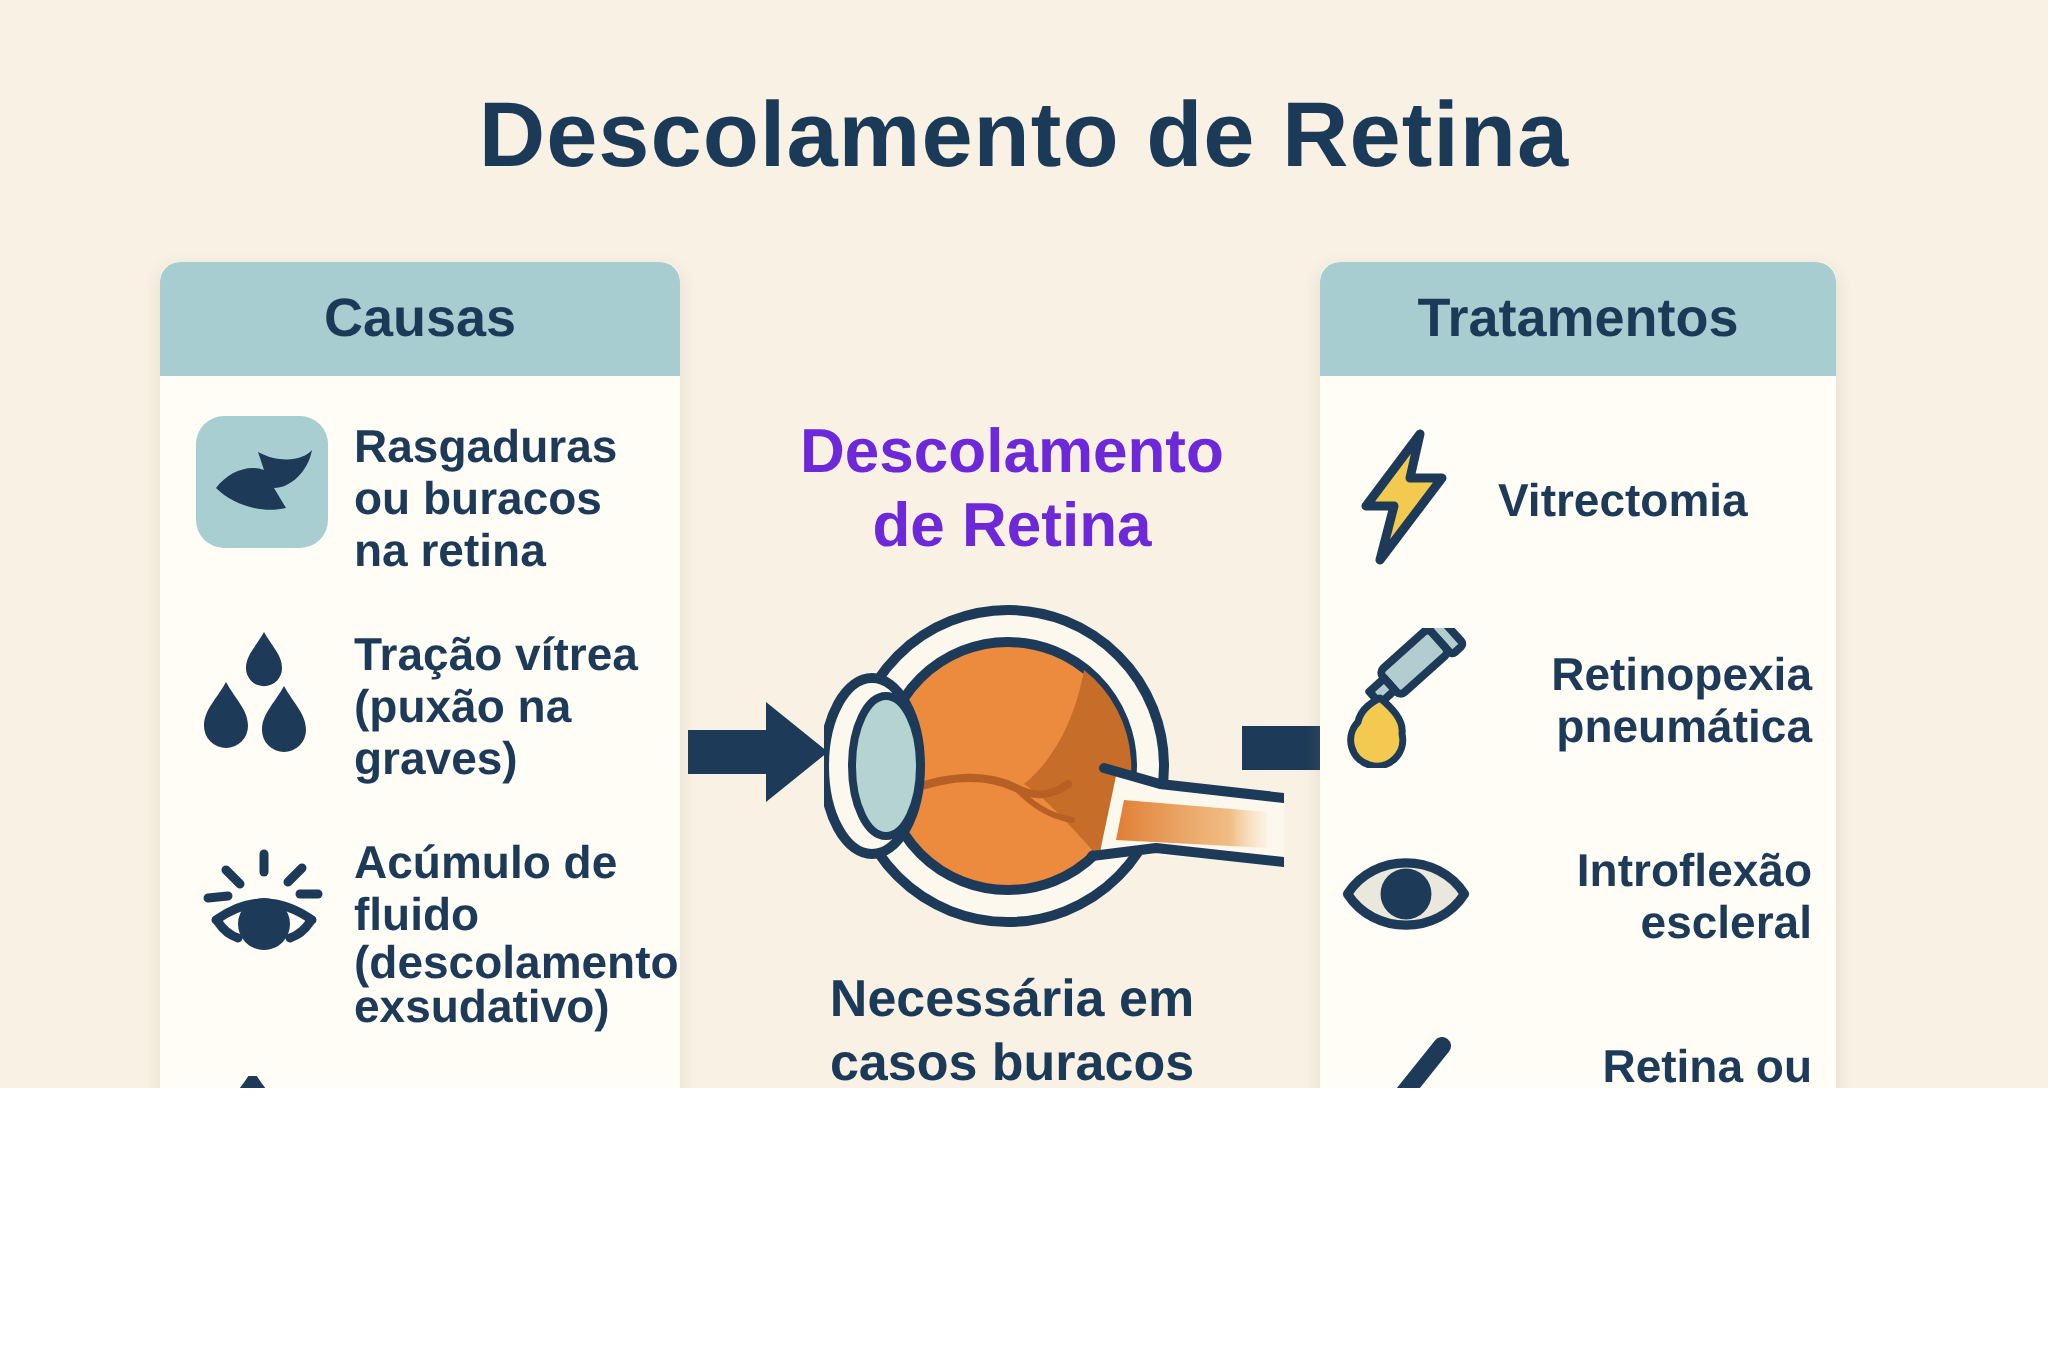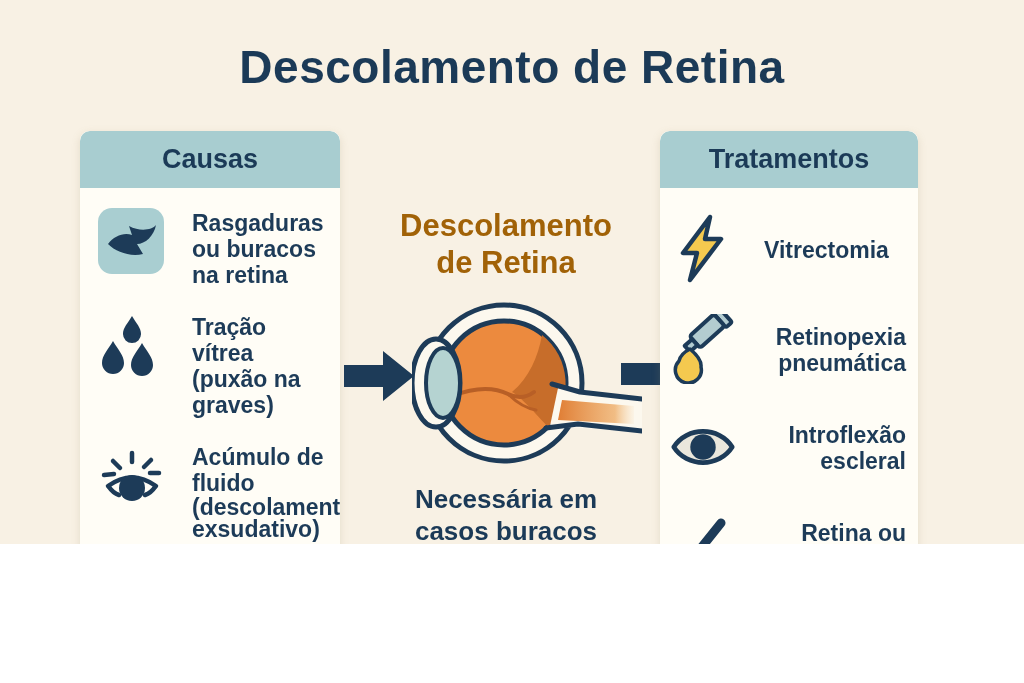--- a/index.html
+++ b/index.html
@@ -11,29 +11,29 @@
 
   .panel { position:absolute; top:131px; width:260px; height:497px; border-radius:9px;
            background:#fffdf6; box-shadow:0 3px 8px rgba(160,140,100,0.22); overflow:hidden; }
   .panel.left  { left:80px;  }
   .panel.right { left:660px; width:258px; height:499px; }
   .panel-header { height:57px; background:#a8cdd0; display:flex; align-items:center; justify-content:center;
                   font-size:27px; font-weight:700; color:#1b3a57; border-radius:10px 10px 0 0; }
   .panel-body { padding:20px 14px 10px 18px; display:flex; flex-direction:column; gap:24px; }
   .panel.right .panel-body { padding:26px 12px 10px 10px; gap:30px;text-align:right; }
 
-  .item { display:flex; align-items:flex-start; gap:28px; }
+  .item { display:flex; align-items:flex-start; gap:13px; }
   .panel.right .item { align-items:center; }
   .icn { flex:0 0 66px; display:flex; justify-content:center; }
   .txt { font-size:23px; font-weight:700; color:#1d3b58; line-height:26px; padding-top:2px; }
   .txt .small { font-size:23px; line-height:22px; }
   .txt .block { display:block; }
 
   .center-head { position:absolute; left:368px; top:207px; width:276px; text-align:center;
-                 font-size:31px; font-weight:700; color:#a16207; line-height:37px; white-space:pre-line; }
+                 font-size:31px; font-weight:700; color:#6d28d9; line-height:37px; white-space:pre-line; }
   .center-caption { position:absolute; left:370px; top:483px; width:272px; text-align:center;
                     font-size:26px; font-weight:700; color:#1b3a57; line-height:32px; white-space:pre-line; }
   .eye-svg { position:absolute; left:412px; top:298px; width:230px; height:170px; }
 
   .arrow { position:absolute; width:70px; height:50px; }
   .arrow-left  { left:344px; top:351px; }
   .arrow-right { left:621px; top:349px; }
 </style>
 </head>
 <body>

